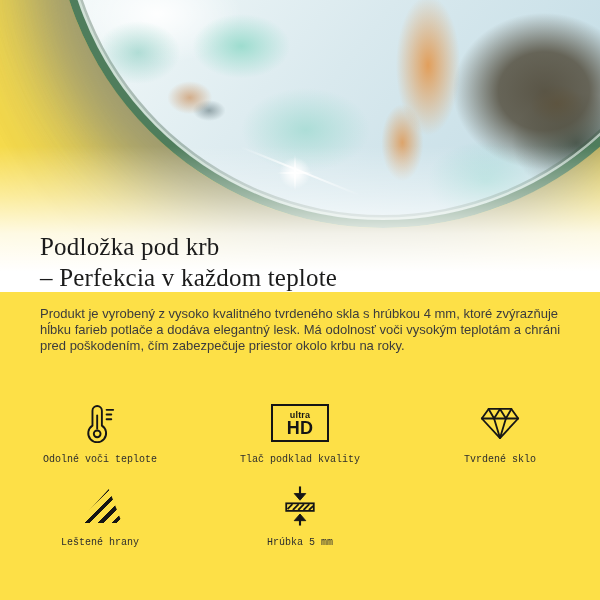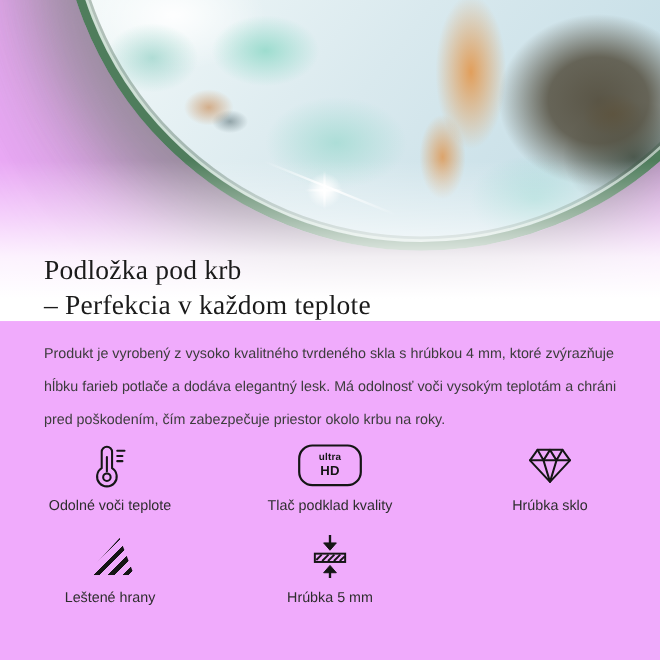--- a/index.html
+++ b/index.html
@@ -1,19 +1,19 @@
 <!DOCTYPE html>
 <html><head>
 <meta charset="utf-8">
 <style>
   * { margin:0; padding:0; box-sizing:border-box; }
   html,body { background:#ffffff; }
   .page {
     position:relative; width:600px; height:600px; overflow:hidden;
-    background:#f0abfc;
+    background:#fde047;
     font-family:"Liberation Sans","DejaVu Sans",sans-serif;
   }
 
   
   .hero { position:absolute; left:0; top:0; width:600px; height:292px; overflow:hidden; z-index:1; }
   .glass {
     position:absolute; left:53px; top:-432px; width:660px; height:660px; border-radius:50%;
     border:8px solid #4f7d5c;
     box-shadow:
       inset 0 0 0 2.5px rgba(226,243,230,.65),
@@ -63,41 +63,41 @@
 
   
   .text-block { position:absolute; left:40px; top:231px; width:528px; z-index:2; }
   h1 {
     font-family:"Liberation Serif","DejaVu Serif",serif;
     font-size:25px; line-height:31px; font-weight:500;
     color:#1b1b1b; letter-spacing:.2px;
   }
   h1 .line { display:block; }
   .desc {
-    margin-top:13px; font-size:13px; line-height:30px; color:#3c3c3c;
+    margin-top:13px; font-size:13px; line-height:16px; color:#3c3c3c;
   }
 
   
   .features {
     position:absolute; left:0; top:399px; width:600px; z-index:2;
     display:grid; grid-template-columns:repeat(3,1fr); row-gap:15px;
   }
   .feature { display:flex; flex-direction:column; align-items:center; }
   .icon-wrap { height:48px; display:flex; align-items:center; justify-content:center; }
-  .feature .label { margin-top:6px; font-size:13px; line-height:14px; color:#2d2d2d; }
+  .feature .label { margin-top:6px; font-size:10px; line-height:14px; color:#2d2d2d;font-family:Liberation Mono, monospace; }
 
   svg.ic { stroke:#161616; fill:none; stroke-width:2; }
 
   .uhd-box {
-    width:58px; height:38px; border:2.5px solid #151515; border-radius:13px;
+    width:58px; height:38px; border:2.5px solid #151515; border-radius:0;
     display:flex; flex-direction:column; align-items:center; justify-content:center;
     color:#151515;
   }
   .uhd-box .u-top { font-size:9px; font-weight:700; line-height:10px; letter-spacing:.2px; }
-  .uhd-box .u-bottom { font-size:12px; font-weight:700; line-height:16px; letter-spacing:.3px; }
+  .uhd-box .u-bottom { font-size:18px; font-weight:700; line-height:16px; letter-spacing:.3px; }
 
   .stripes {
     width:44px; height:34px;
     background:repeating-linear-gradient(135deg, #151515 0 4px, rgba(0,0,0,0) 4px 9.5px);
     clip-path:polygon(0% 100%, 100% 100%, 70% 0%);
   }
 </style>
 </head>
 <body>
 
@@ -149,21 +149,21 @@
 
     <div class="feature">
       <div class="icon-wrap">
         <svg class="ic" width="40" height="33" viewBox="0 0 44 36" stroke-linecap="round" stroke-linejoin="round">
           <path d="M9.5 2h25L42 12.5 22 34 2 12.5Z"></path>
           <path d="M2 12.5h40"></path>
           <path d="M9.5 2 15.5 12.5 22 2l6.5 10.5L34.5 2"></path>
           <path d="M15.5 12.5 22 34l6.5-21.5"></path>
         </svg>
       </div>
-      <div class="label">Hrúbka sklo</div>
+      <div class="label">Tvrdené sklo</div>
     </div>
 
     <div class="feature">
       <div class="icon-wrap">
         <div class="stripes"></div>
       </div>
       <div class="label">Leštené hrany</div>
     </div>
 
     <div class="feature">

